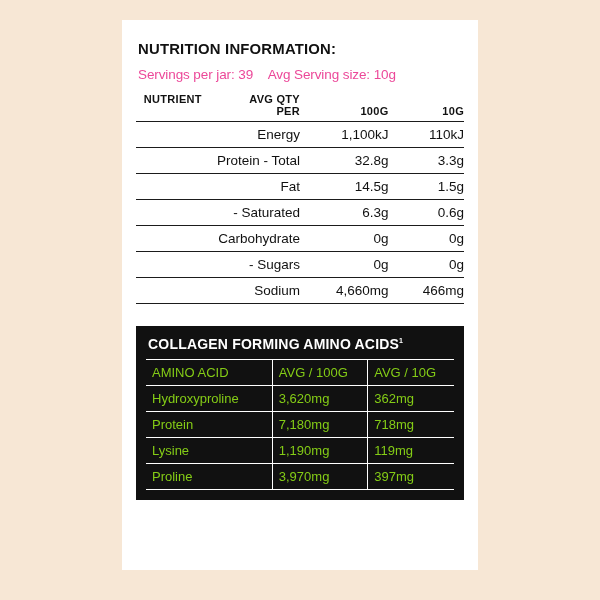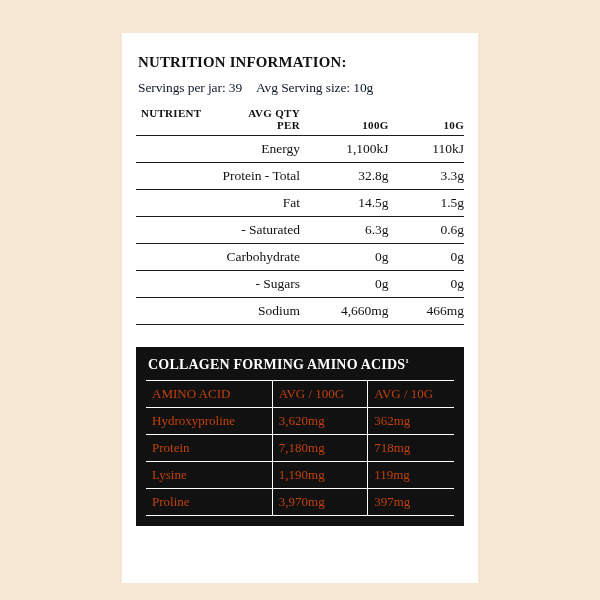--- a/index.html
+++ b/index.html
@@ -9,43 +9,42 @@
   body {
     width: 600px;
     height: 600px;
     background: #f7e7d5;
     font-family: "Liberation Sans", sans-serif;
     overflow: hidden;
   }
   .panel {
     position: absolute;
     left: 122px;
-    top: 33px;
+    top: 20px;
     width: 356px;
     height: 550px;
     background: #ffffff;
-    font-family: Liberation Serif, serif;
   }
   .inner {
     padding: 20px 14px 0 14px;
     box-sizing: border-box;
   }
   .title {
     font-size: 15.5px;
     font-weight: bold;
     letter-spacing: 0.2px;
     color: #111;
     margin: 0 0 9px 2px;
     font-stretch: condensed;
     transform: scaleX(0.96);
     transform-origin: left center;
   }
   .servings {
     font-size: 13.5px;
-    color: #0f172a;
+    color: #ec4899;
     margin: 4px 0 6px 2px;
     letter-spacing: -0.1px;
   }
   .servings .sp {
     display: inline-block;
     width: 8px;
   }
 
   table.nutri {
     width: 100%;
@@ -91,21 +90,21 @@
     color: #ffffff;
   }
   .amino-title sup {
     font-size: 7px;
     vertical-align: super;
   }
   table.amino-tbl {
     width: 100%;
     border-collapse: collapse;
     font-size: 13px;
-    color: #c2410c;
+    color: #84cc16;
   }
   table.amino-tbl th, table.amino-tbl td {
     text-align: left;
     font-weight: normal;
     padding: 5px 0 5px 6px;
     border-top: 1px solid #ffffff;
     border-right: 1px solid #ffffff;
     vertical-align: middle;
   }
   table.amino-tbl th:last-child, table.amino-tbl td:last-child {

